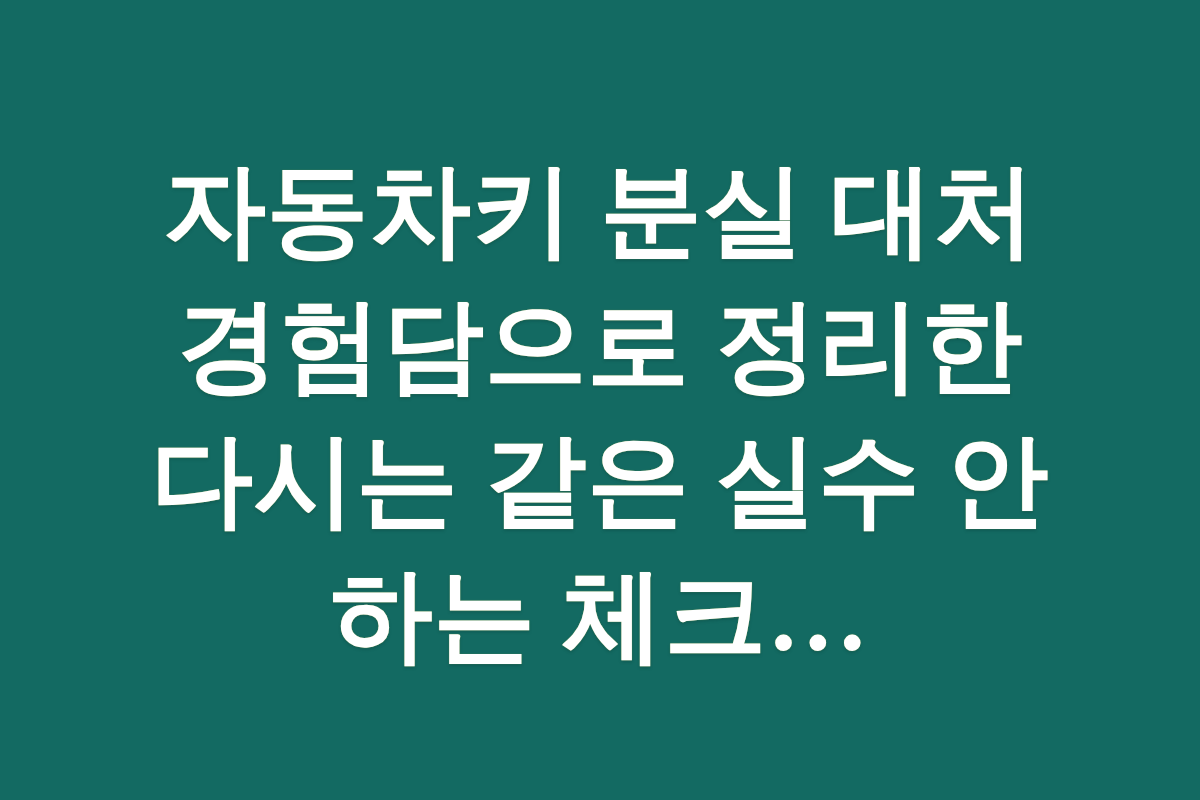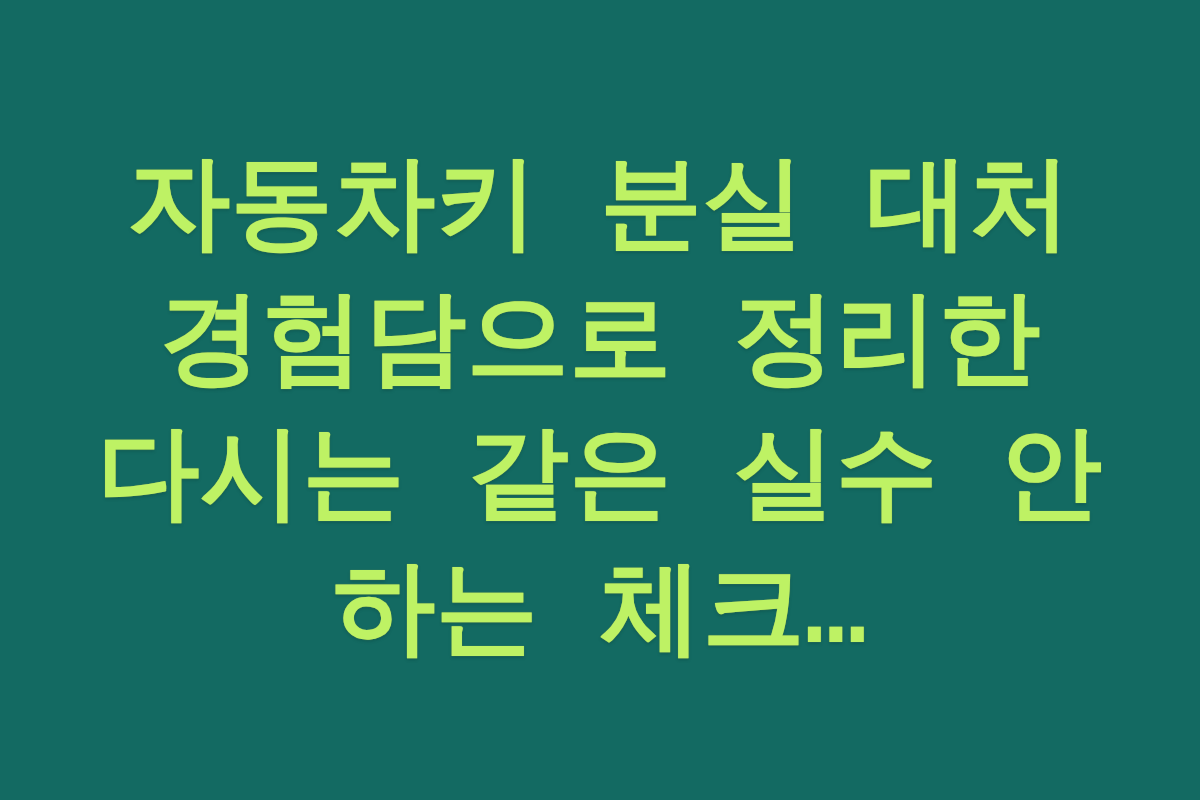--- a/index.html
+++ b/index.html
@@ -32,22 +32,22 @@
   .headline-block {
     box-sizing: border-box;
     width: 100%;
     padding: 0 86px;
     margin-top: 26px;
     text-align: center;
   }
 
   .headline-text {
     margin: 0;
-    color: #bef264;
-    font-family: Liberation Mono, monospace;
+    color: #ffffff;
+    font-family: Liberation Serif, serif;
     font-size: 102px;
     line-height: 135px;
     font-weight: 700;
     letter-spacing: 0.5px;
     word-break: keep-all;
     overflow-wrap: break-word;
     text-shadow:
       0 0 1px rgba(247, 223, 74, 0.55),
       0 2px 3px rgba(8, 58, 53, 0.28);
     -webkit-font-smoothing: antialiased;

